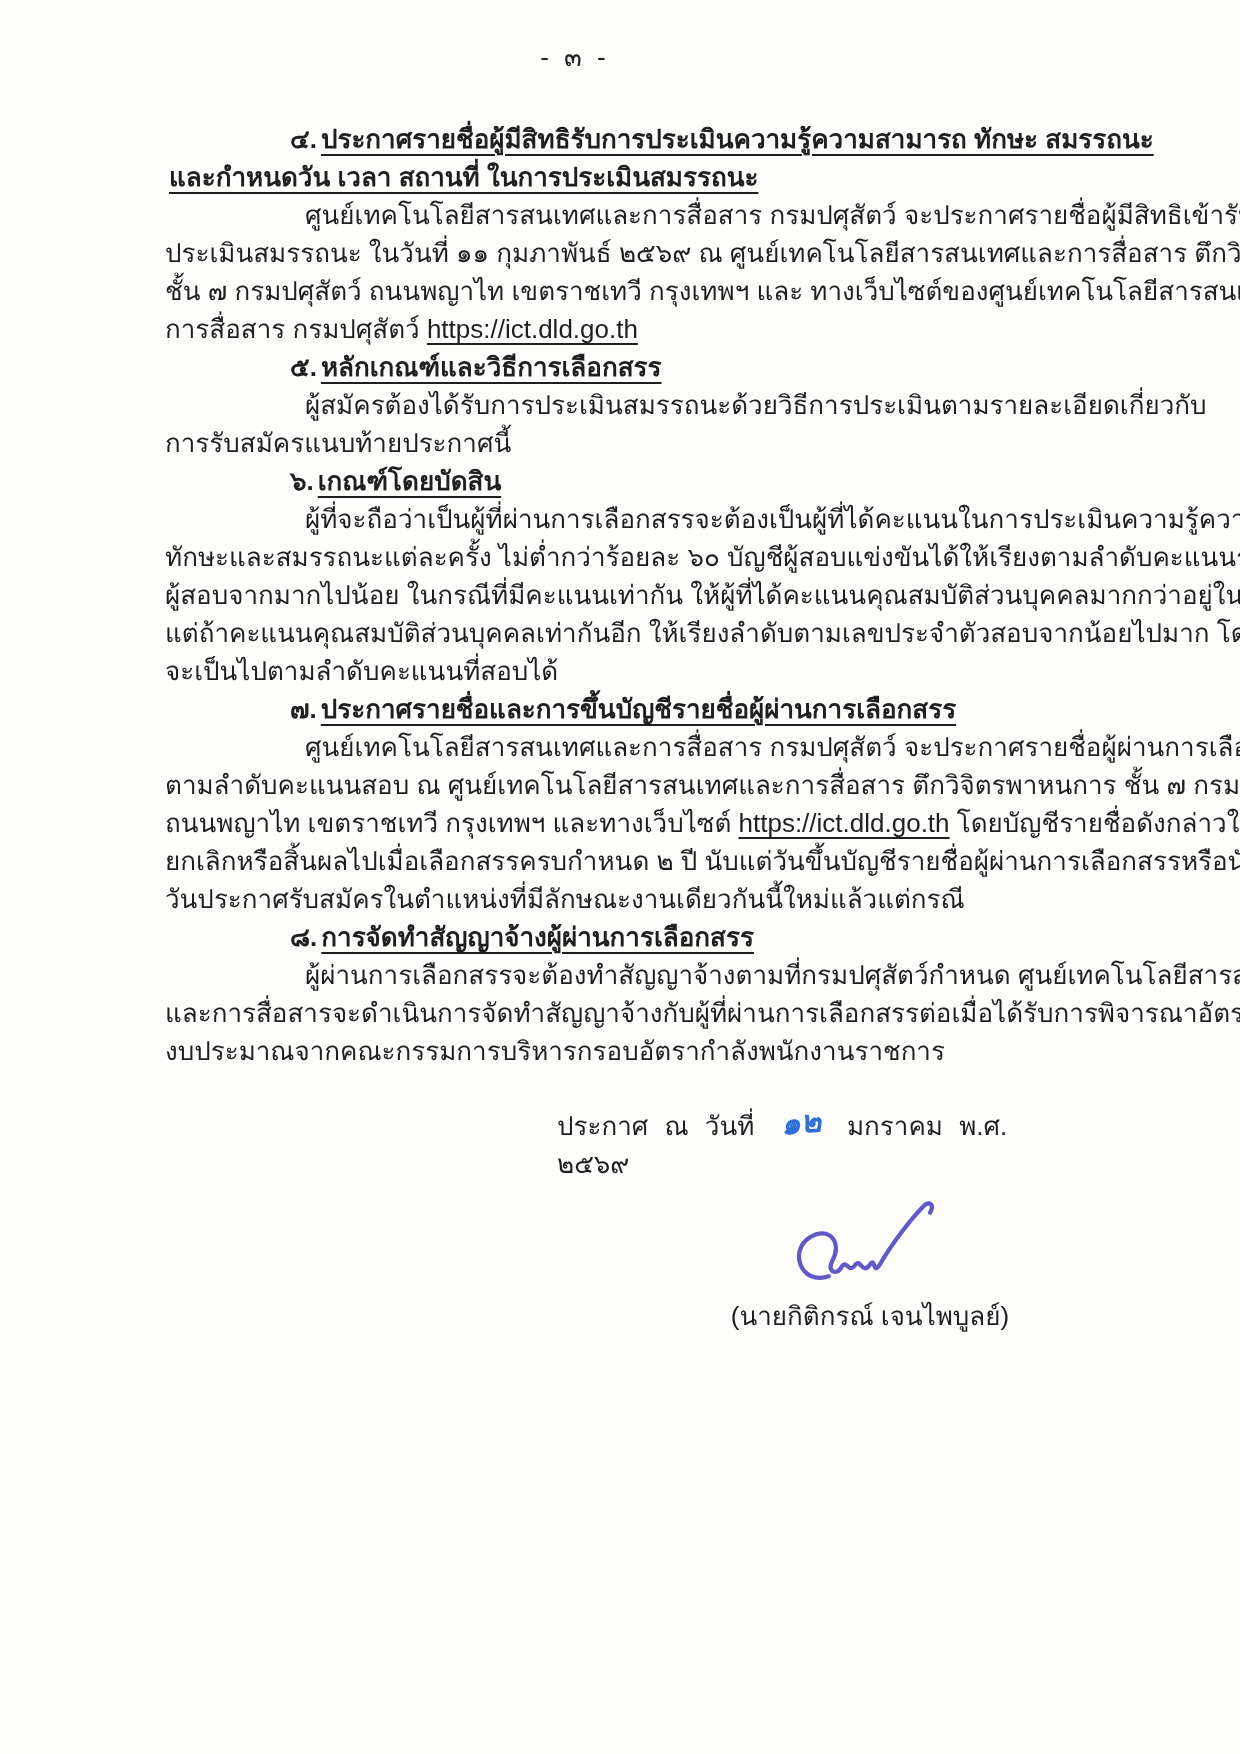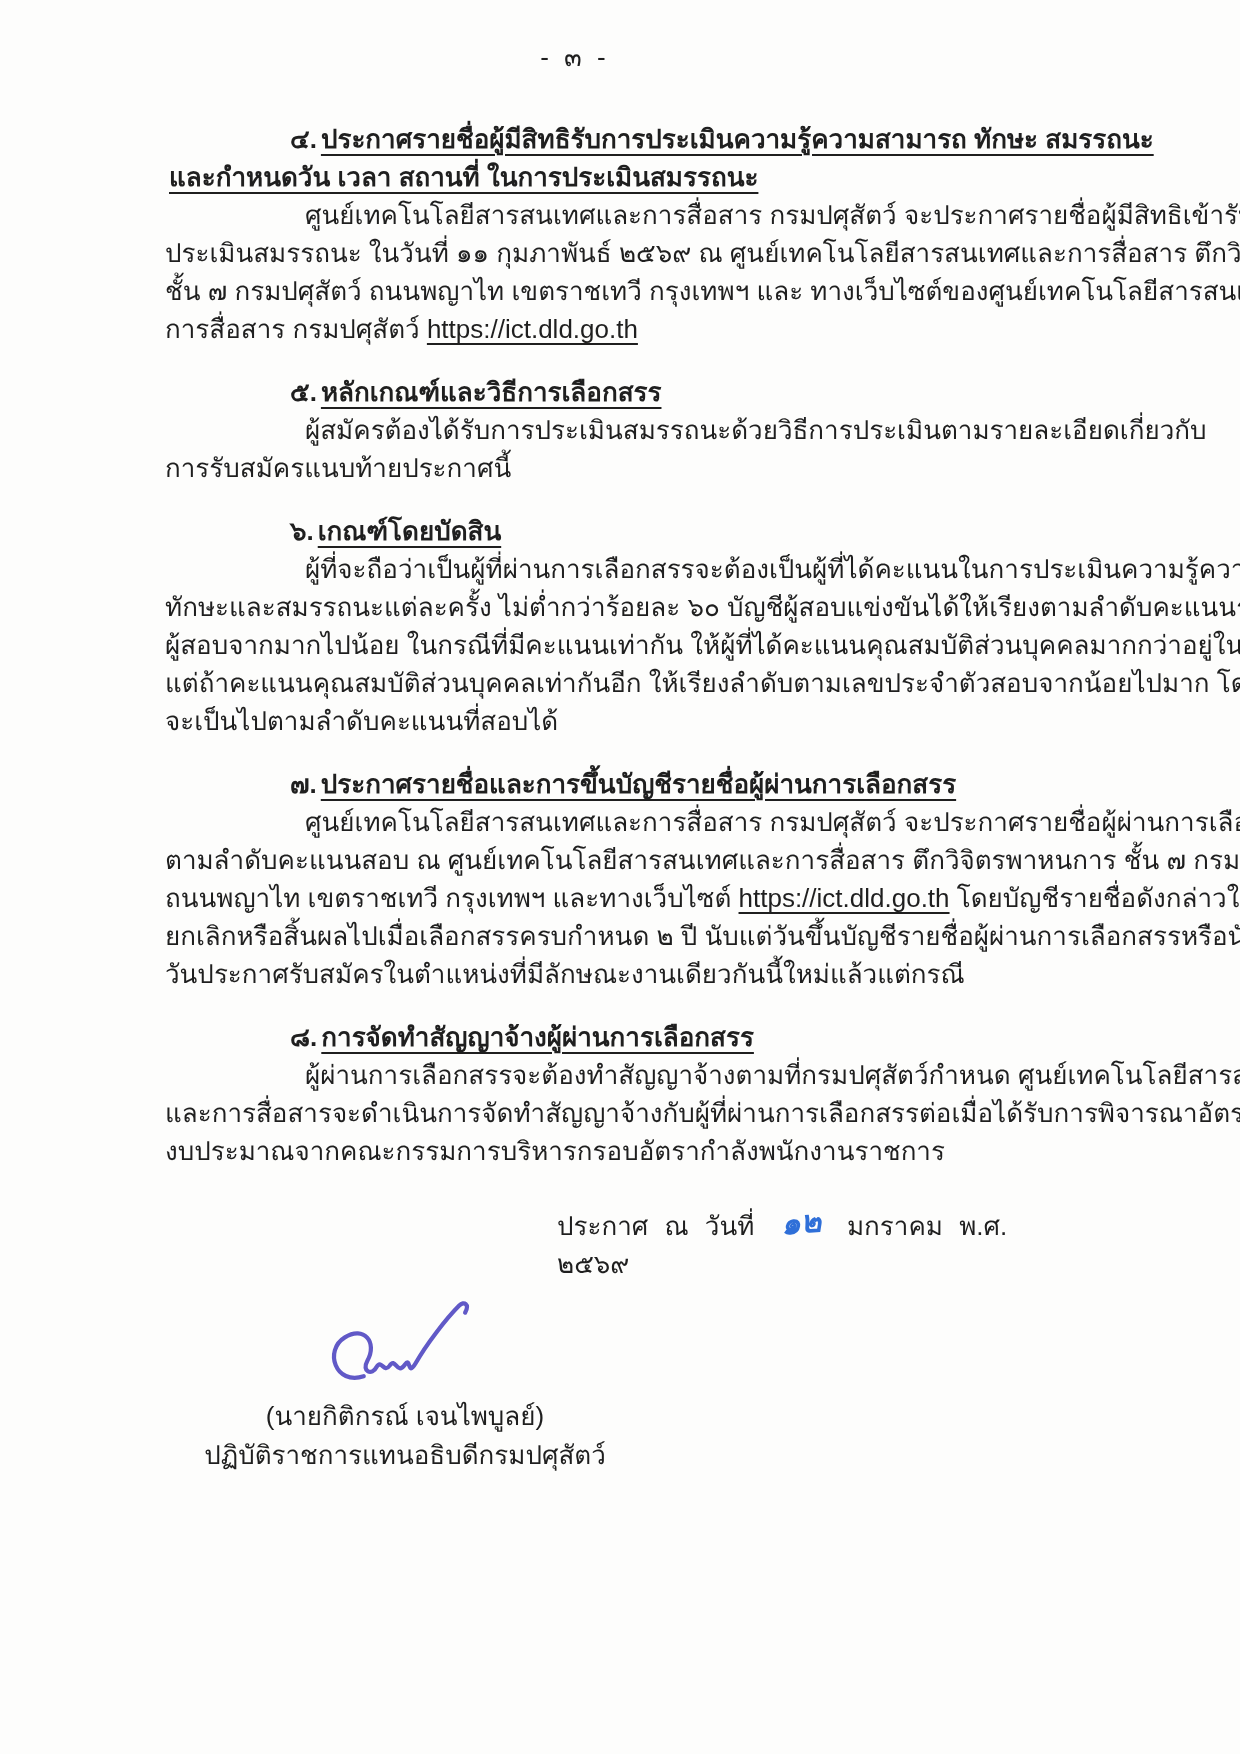--- a/index.html
+++ b/index.html
@@ -8,38 +8,38 @@
     width:1240px; height:1754px;
     margin:0 auto;
     background:#fdfdfc;
     color:#1f1f1f;
     font-family:"Liberation Sans","DejaVu Sans",sans-serif;
     font-size:26px; line-height:38px;
     overflow:hidden;
   }
   .content { position:absolute; left:165px; top:38px; width:915px; }
   .page-number { text-align:center; padding-right:95px; letter-spacing:4px; }
-  .section { margin-top:25px; }
+  .section { margin-top:0; }
   .section:first-child { margin-top:44px; }
   .line { white-space:nowrap; }
   .line.h  { margin-left:125px; font-weight:700; }
   .line.hc { margin-left:4px;     font-weight:700; }
   .line.p1 { margin-left:140px; }
   .line.p  { margin-left:0; }
   .hu   { text-decoration:underline; text-decoration-thickness:1.7px; text-underline-offset:6px; }
   .num  { text-decoration:none; padding-right:4px; }
   .link { text-decoration:underline; text-decoration-thickness:1.7px; text-underline-offset:5px; cursor:pointer; }
   .date-line { margin-top:36px; margin-left:392px; word-spacing:9px; }
   .date-line span { margin-right:10px; }
   .day {
     display:inline-block;
     font-size:31px; font-weight:700; font-style:italic;
     transform:rotate(-5deg) translateY(-2px);
   }
-  .sig-block { margin-top:6px; width:480px; text-align:center; }
+  .sig-block { margin-top:6px; margin-left:465px; width:480px; text-align:center; }
   .sig { display:block; margin:0 auto -4px auto; width:250px; height:112px; }
   .sig-name, .sig-title { line-height:39px; }
 </style>
 </head>
 <body>
 
 <div class="page">
   <div class="content">
 
     <div class="page-number">- ๓ -</div>
@@ -86,17 +86,16 @@
       <span>ประกาศ ณ วันที่</span>
       <span class="day" style="color: rgb(47, 111, 216);">๑๒</span>
       <span>มกราคม พ.ศ. ๒๕๖๙</span>
     </div>
 
     <div class="sig-block">
       <svg class="sig" viewBox="0 0 170 95" fill="none">
         <path id="sig-path" d="M 50 74 C 26 82, 16 52, 34 41 C 50 31, 62 45, 53 61 C 48 70, 57 74, 61 66 C 65 59, 67 72, 72 65 C 77 57, 78 74, 85 64 C 90 57, 87 75, 94 63 C 103 47, 120 25, 131 14 C 135 10, 140 13, 136 20" stroke="#6159c7" stroke-width="3.6" stroke-linecap="round" stroke-linejoin="round"></path>
       </svg>
       <div class="sig-name">(นายกิติกรณ์ เจนไพบูลย์)</div>
-      <div class="sig-title">ปฏิบัติราชการแทนอธิบดีกรมปศุสัตว์</div>
     </div>
 
   </div>
 </div>
 
 </body></html>

